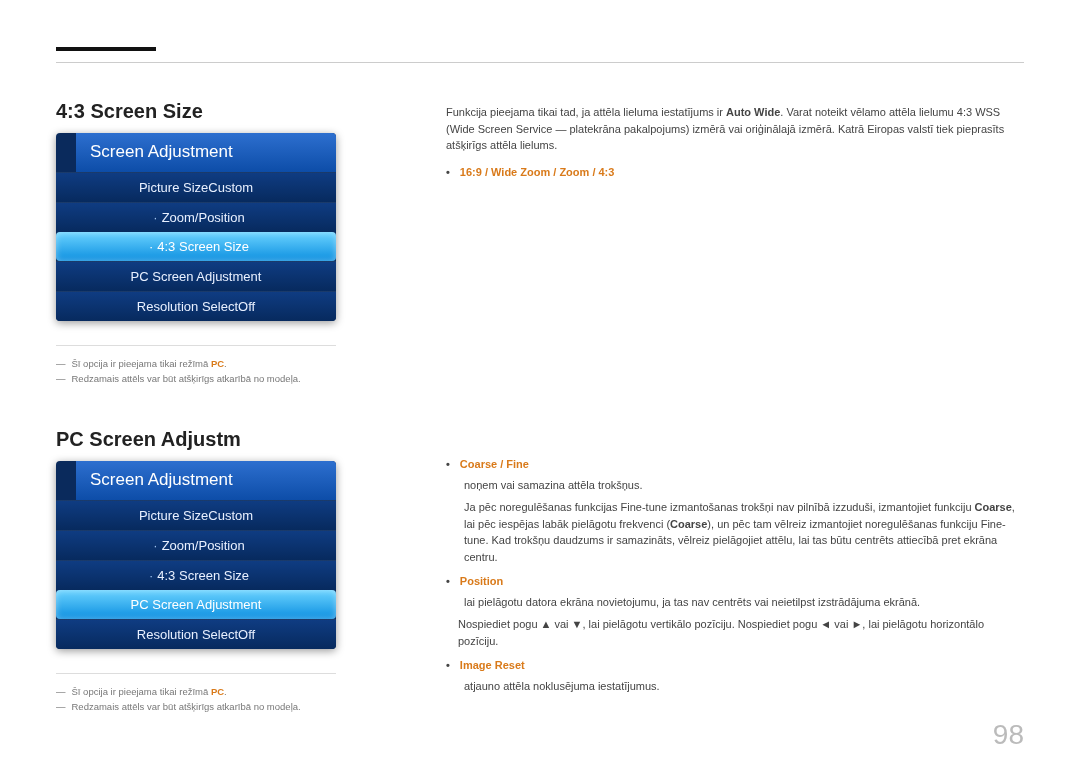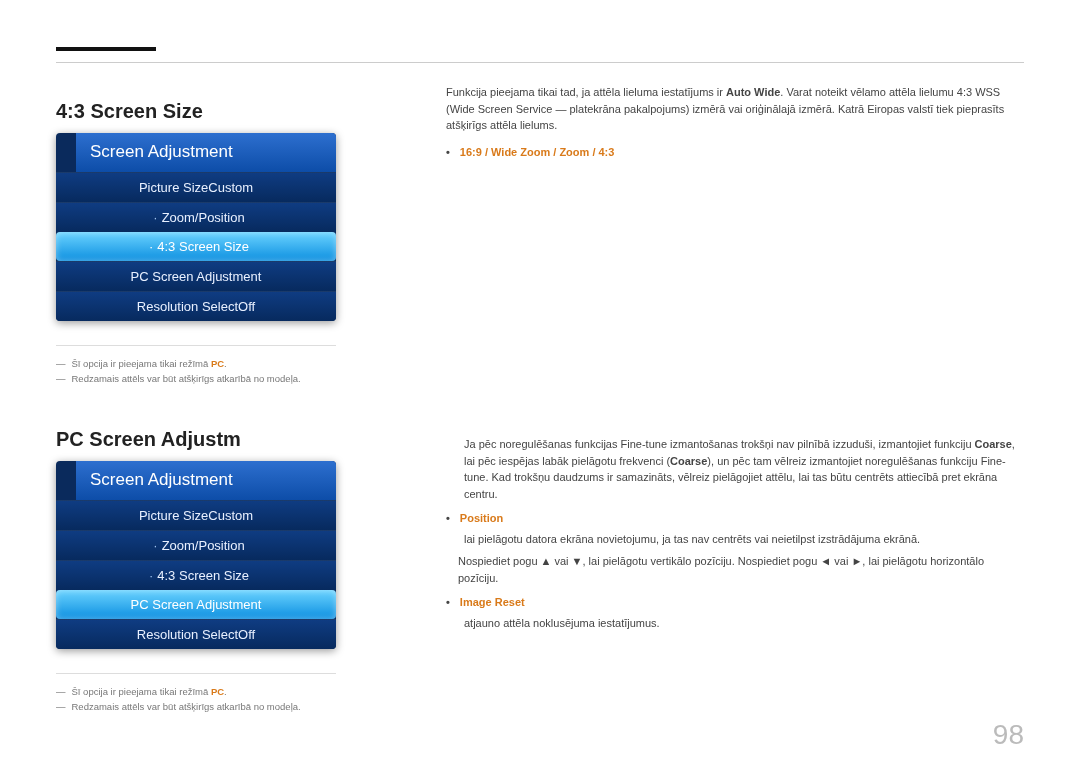--- a/index.html
+++ b/index.html
@@ -106,21 +106,21 @@
   .section2 .para { margin-bottom: 6px; }
   .page-number {
     position: absolute;
     bottom: 12px;
     right: 56px;
     font-size: 28px;
     color: #bbb;
     font-weight: 300;
   }
   .right-top {
-    margin-top: 28px;
+    margin-top: 48px;
   }
   .right-section2 {
     margin-top: 276px;
   }
 </style>
 </head>
 <body>
 
 <div class="top-rule-thick"></div>
 <div class="top-rule"></div>
@@ -183,20 +183,24 @@
     <div class="right-top">
       <p class="para">
         <span>Funkcija pieejama tikai tad, ja attēla lieluma iestatījums ir </span><b>Auto Wide</b><span>. Varat noteikt vēlamo attēla lielumu 4:3 WSS (Wide Screen Service — platekrāna pakalpojums) izmērā vai oriģinālajā izmērā. Katrā Eiropas valstī tiek pieprasīts atšķirīgs attēla lielums.</span>
       </p>
       <div class="bullet-row">
         <span class="bull">•</span><span class="bold-orange">16:9 / Wide Zoom / Zoom / 4:3</span>
       </div>
     </div>
 
     <div class="right-section2 section2">
+      <div class="bullet-row">
+        <span class="bull">•</span><span class="bold-orange">Coarse / Fine</span>
+      </div>
+      <p class="para" style="margin-left:18px;">noņem vai samazina attēla trokšņus.</p>
       <p class="para" style="margin-left:18px;">
         <span>Ja pēc noregulēšanas funkcijas Fine-tune izmantošanas trokšņi nav pilnībā izzuduši, izmantojiet funkciju </span><b>Coarse</b><span>, lai pēc iespējas labāk pielāgotu frekvenci (</span><b>Coarse</b><span>), un pēc tam vēlreiz izmantojiet noregulēšanas funkciju Fine-tune. Kad trokšņu daudzums ir samazināts, vēlreiz pielāgojiet attēlu, lai tas būtu centrēts attiecībā pret ekrāna centru.</span>
       </p>
 
       <div class="bullet-row">
         <span class="bull">•</span><span class="bold-orange">Position</span>
       </div>
       <p class="para" style="margin-left:18px;">lai pielāgotu datora ekrāna novietojumu, ja tas nav centrēts vai neietilpst izstrādājuma ekrānā.</p>
       <p class="para" style="margin-left:12px;">Nospiediet pogu ▲ vai ▼, lai pielāgotu vertikālo pozīciju. Nospiediet pogu ◄ vai ►, lai pielāgotu horizontālo pozīciju.</p>
 

